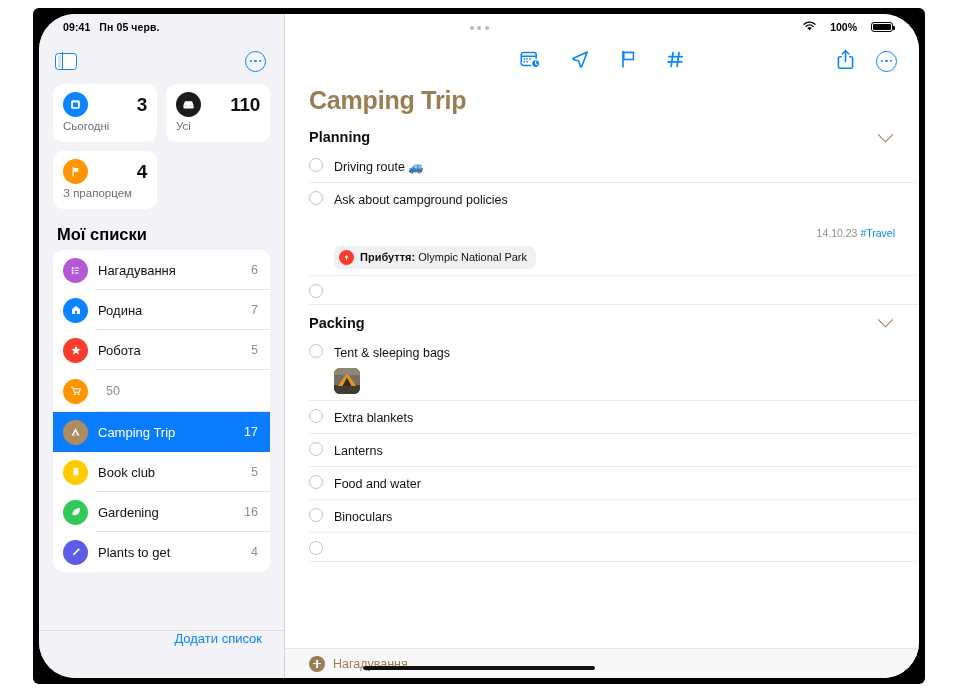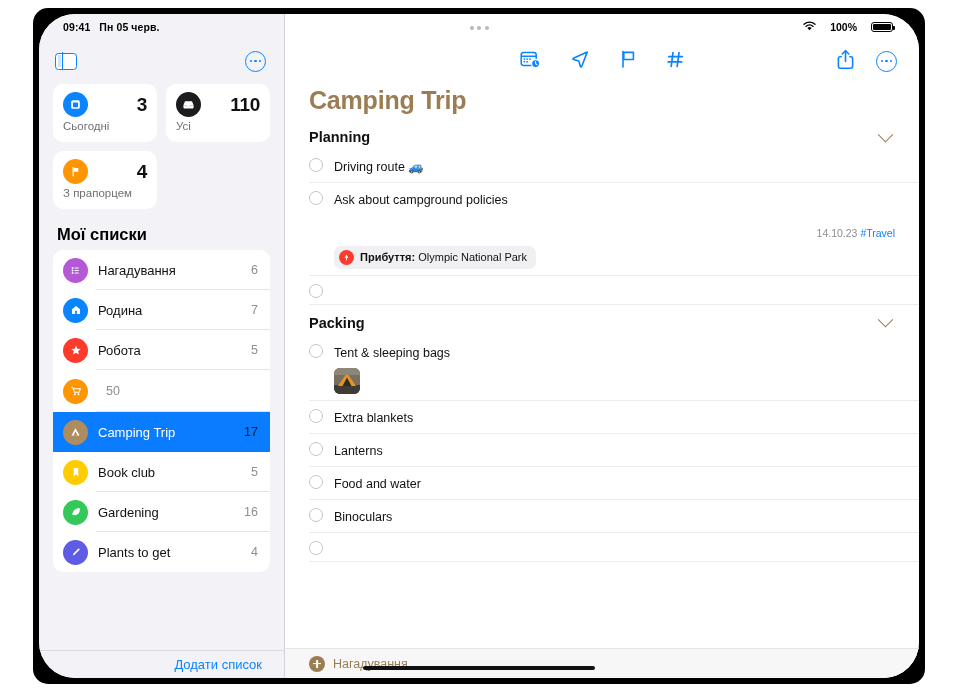--- a/index.html
+++ b/index.html
@@ -9,21 +9,21 @@
     font-family: "Liberation Sans", sans-serif;
     overflow: hidden;
   }
 
   
   #device-frame {
     position: absolute;
     left: 33px; top: 8px;
     width: 892px; height: 676px;
     background: #000;
-    border-radius: 15px;
+    border-radius: 6px;
     padding: 6px;
     text-decoration: underline;
   }
   #device-inner {
     position: relative;
     width: 100%; height: 100%;
     background: #f2f2f7;
     border-radius: 36px;
     overflow: hidden;
   }
@@ -178,25 +178,25 @@
   }
   .list-row.selected .list-name { color: #fff; }
   .list-sub {
     font-size: 9.5px; color: #8e8e93; line-height: 1.2;
     white-space: nowrap; overflow: hidden; text-overflow: ellipsis;
     max-width: 130px;
   }
   .list-count {
     font-size: 12.5px; color: #8e8e93; margin-left: 8px; flex: none;
   }
-  .list-row.selected .list-count { color: #0f172a; }
+  .list-row.selected .list-count { color: #ffffff; }
 
   #sidebar-footer {
-    flex: none; height: 28px;
-    display: flex; align-items: flex-end; justify-content: flex-end;
+    flex: none; height: 48px;
+    display: flex; align-items: flex-start; justify-content: flex-end;
     padding: 0 22px 6px 0;
     border-top: .7px solid #d9d9de;
   }
   #add-list-btn {
     font-size: 13px; color: #0a84ff; cursor: pointer; font-weight: 500;
   }
 
   
   #detail {
     position: absolute; left: 246px; top: 0;

